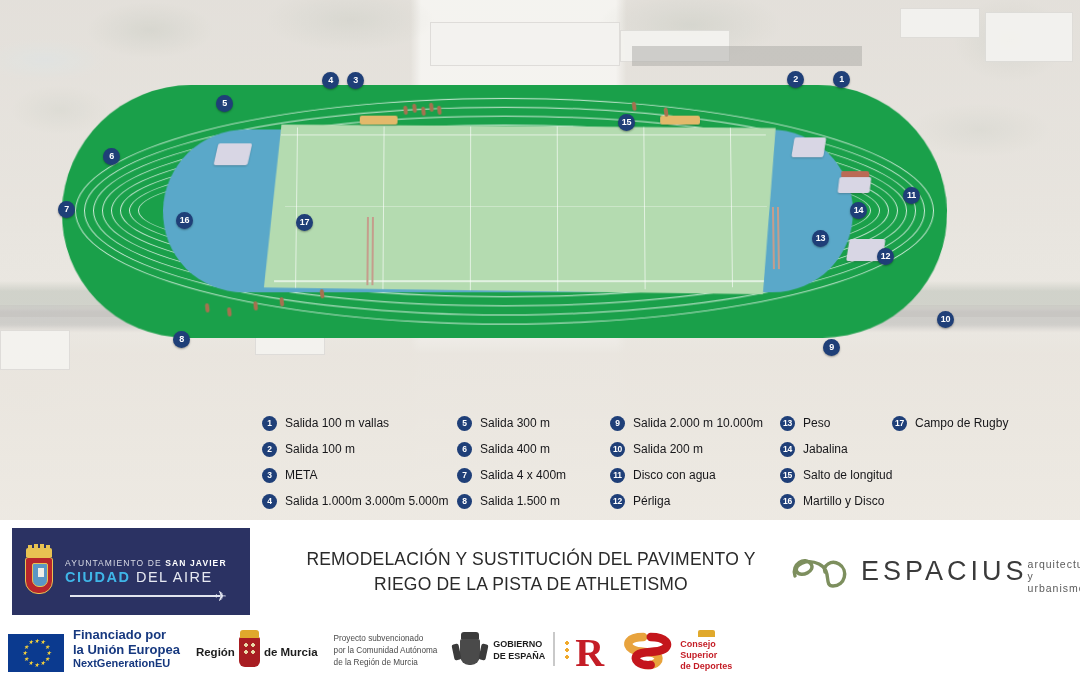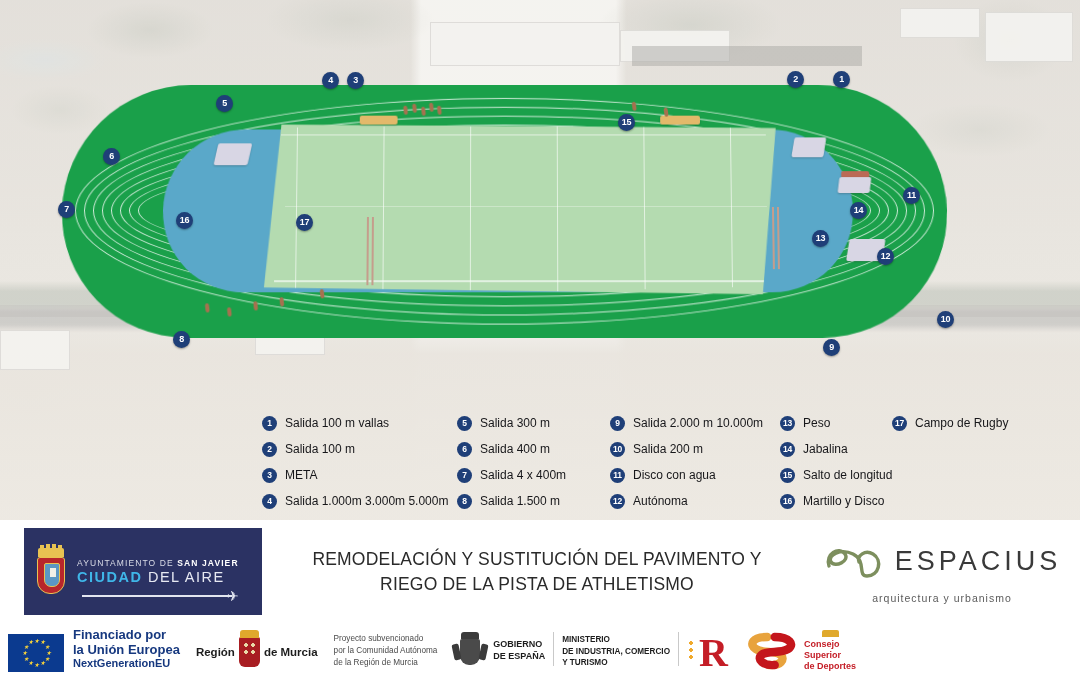--- a/index.html
+++ b/index.html
@@ -146,21 +146,21 @@
     flex: 0 0 auto;
   }
   .legend-label {
     margin-left: 8px; font-size: 12px; font-weight: 400;
     color: #17171a; white-space: nowrap;
   }
 
   
   #titlebar {
     position: absolute; left: 0; top: 520px; width: 1080px; height: 103px;
-    background: #ffffff; display: flex; align-items: stretch; padding-left: 12px;
+    background: #ffffff; display: flex; align-items: stretch;
   }
   
   #sj-logo {
     width: 238px; margin: 8px 0 8px 12px; background: #2b3263;
     position: relative; display: flex; align-items: center; padding-left: 10px;
   }
   .shield {
     width: 34px; height: 48px; position: relative; flex: 0 0 auto;
   }
   .shield .crown {
@@ -204,21 +204,21 @@
   }
   #project-title {
     flex: 1; display: flex; flex-direction: column;
     align-items: center; justify-content: center;
     text-align: center; padding: 0 14px;
   }
   #project-title div {
     font-size: 17.5px; color: #2a2a2a; letter-spacing: 0.2px; line-height: 1.42;
   }
   #espacius {
-    width: 268px; display: flex; flex-direction: column;
+    width: 268px; display: flex; flex-direction: row;
     align-items: center; justify-content: center; padding-right: 8px;
   }
   #esp-main { display: flex; align-items: center; gap: 6px; }
   #esp-name { font-size: 27px; letter-spacing: 4px; color: #3a3a3a; }
   #esp-sub { font-size: 10.5px; color: #5b5b5b; letter-spacing: 1px; margin-top: 8px; }
 
   
   #fundbar {
     position: absolute; left: 0; top: 623px; width: 1080px; height: 52px;
     background: #ffffff; display: flex; align-items: flex-start;
@@ -435,21 +435,21 @@
         <div class="legend-row">
           <span class="legend-dot">10</span>
           <span class="legend-label">Salida 200 m</span>
         </div>
         <div class="legend-row">
           <span class="legend-dot">11</span>
           <span class="legend-label">Disco con agua</span>
         </div>
         <div class="legend-row">
           <span class="legend-dot">12</span>
-          <span class="legend-label">Autónoma</span>
+          <span class="legend-label">Pérliga</span>
         </div>
       </div>
       <div class="legend-col" style="left: 518px; width: 135px;">
         <div class="legend-row">
           <span class="legend-dot">13</span>
           <span class="legend-label">Peso</span>
         </div>
         <div class="legend-row">
           <span class="legend-dot">14</span>
           <span class="legend-label">Jabalina</span>
@@ -561,27 +561,20 @@
         </div>
         <div class="gt">
           <div>GOBIERNO</div>
           <div>DE ESPAÑA</div>
         </div>
       </div>
     </div>
 
     <div class="fb-sep"></div>
 
-    <div class="fb-cell">
-      <div id="minis">
-        <div>MINISTERIO</div>
-        <div>DE INDUSTRIA, COMERCIO</div>
-        <div>Y TURISMO</div>
-      </div>
-    </div>
 
     <div class="fb-sep"></div>
 
     <div class="fb-cell">
       <div id="prtr">
         <div class="mark">
           <div class="y"></div>
             <div class="r">R</div>
         </div>
       </div>

